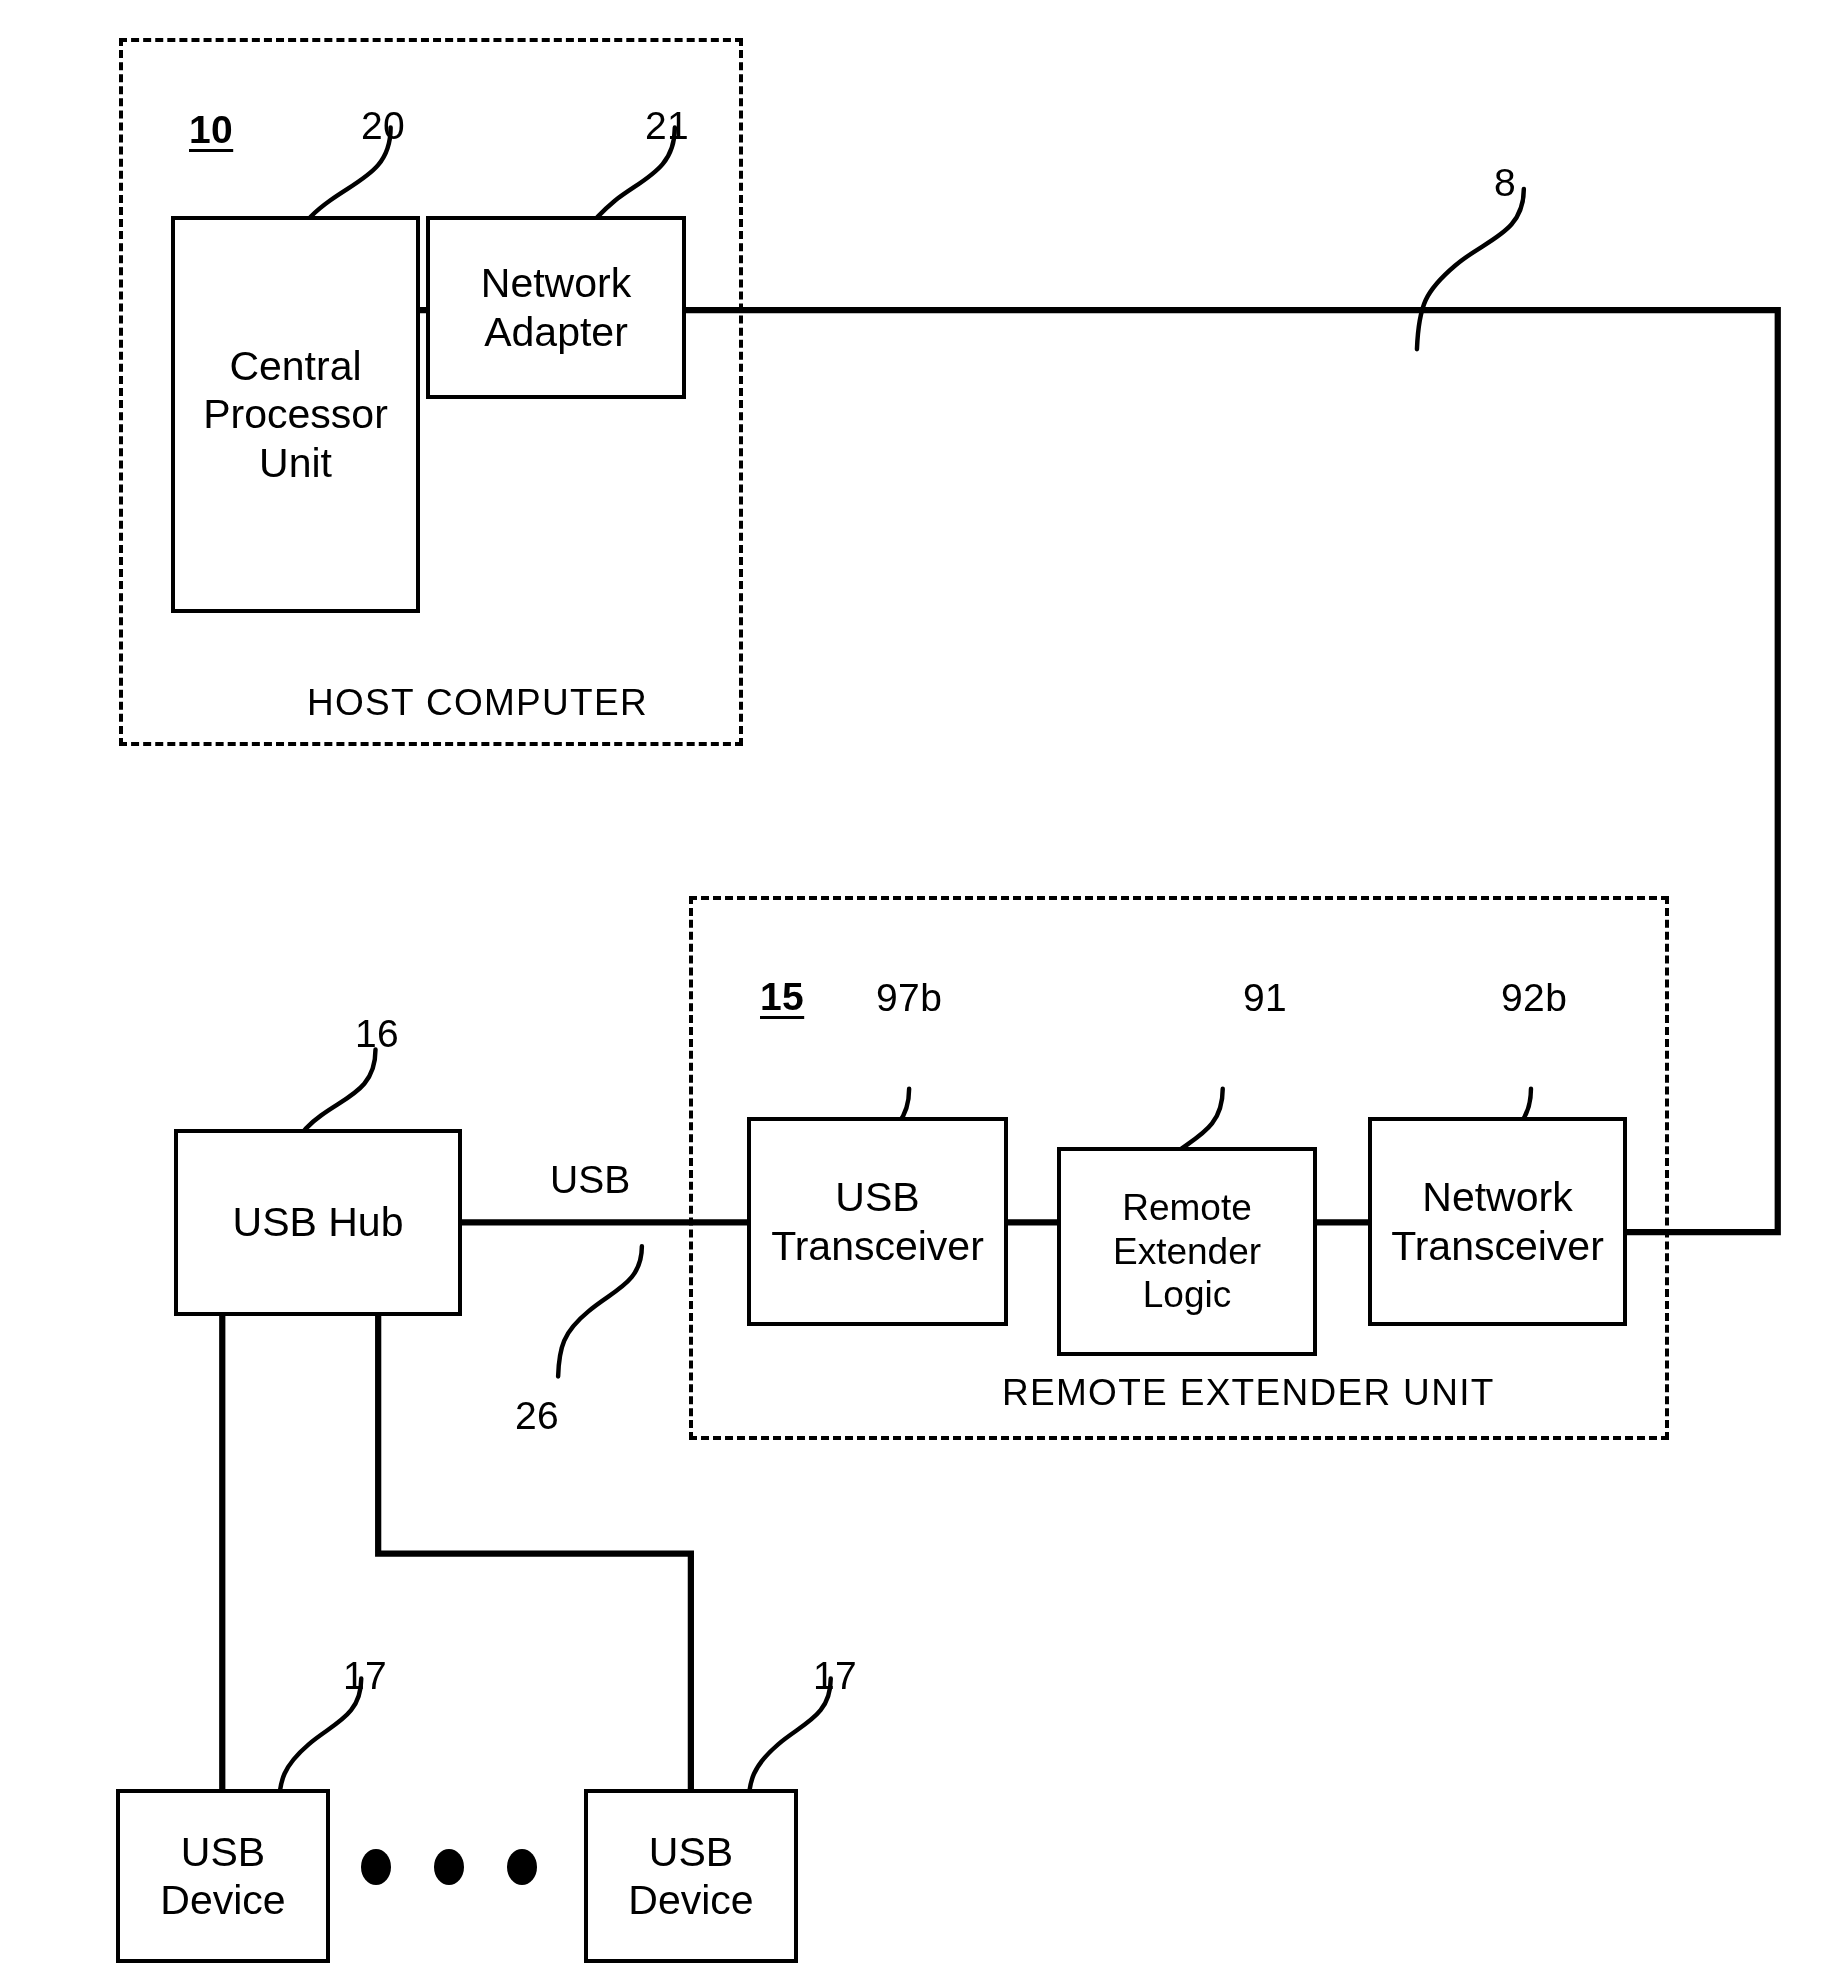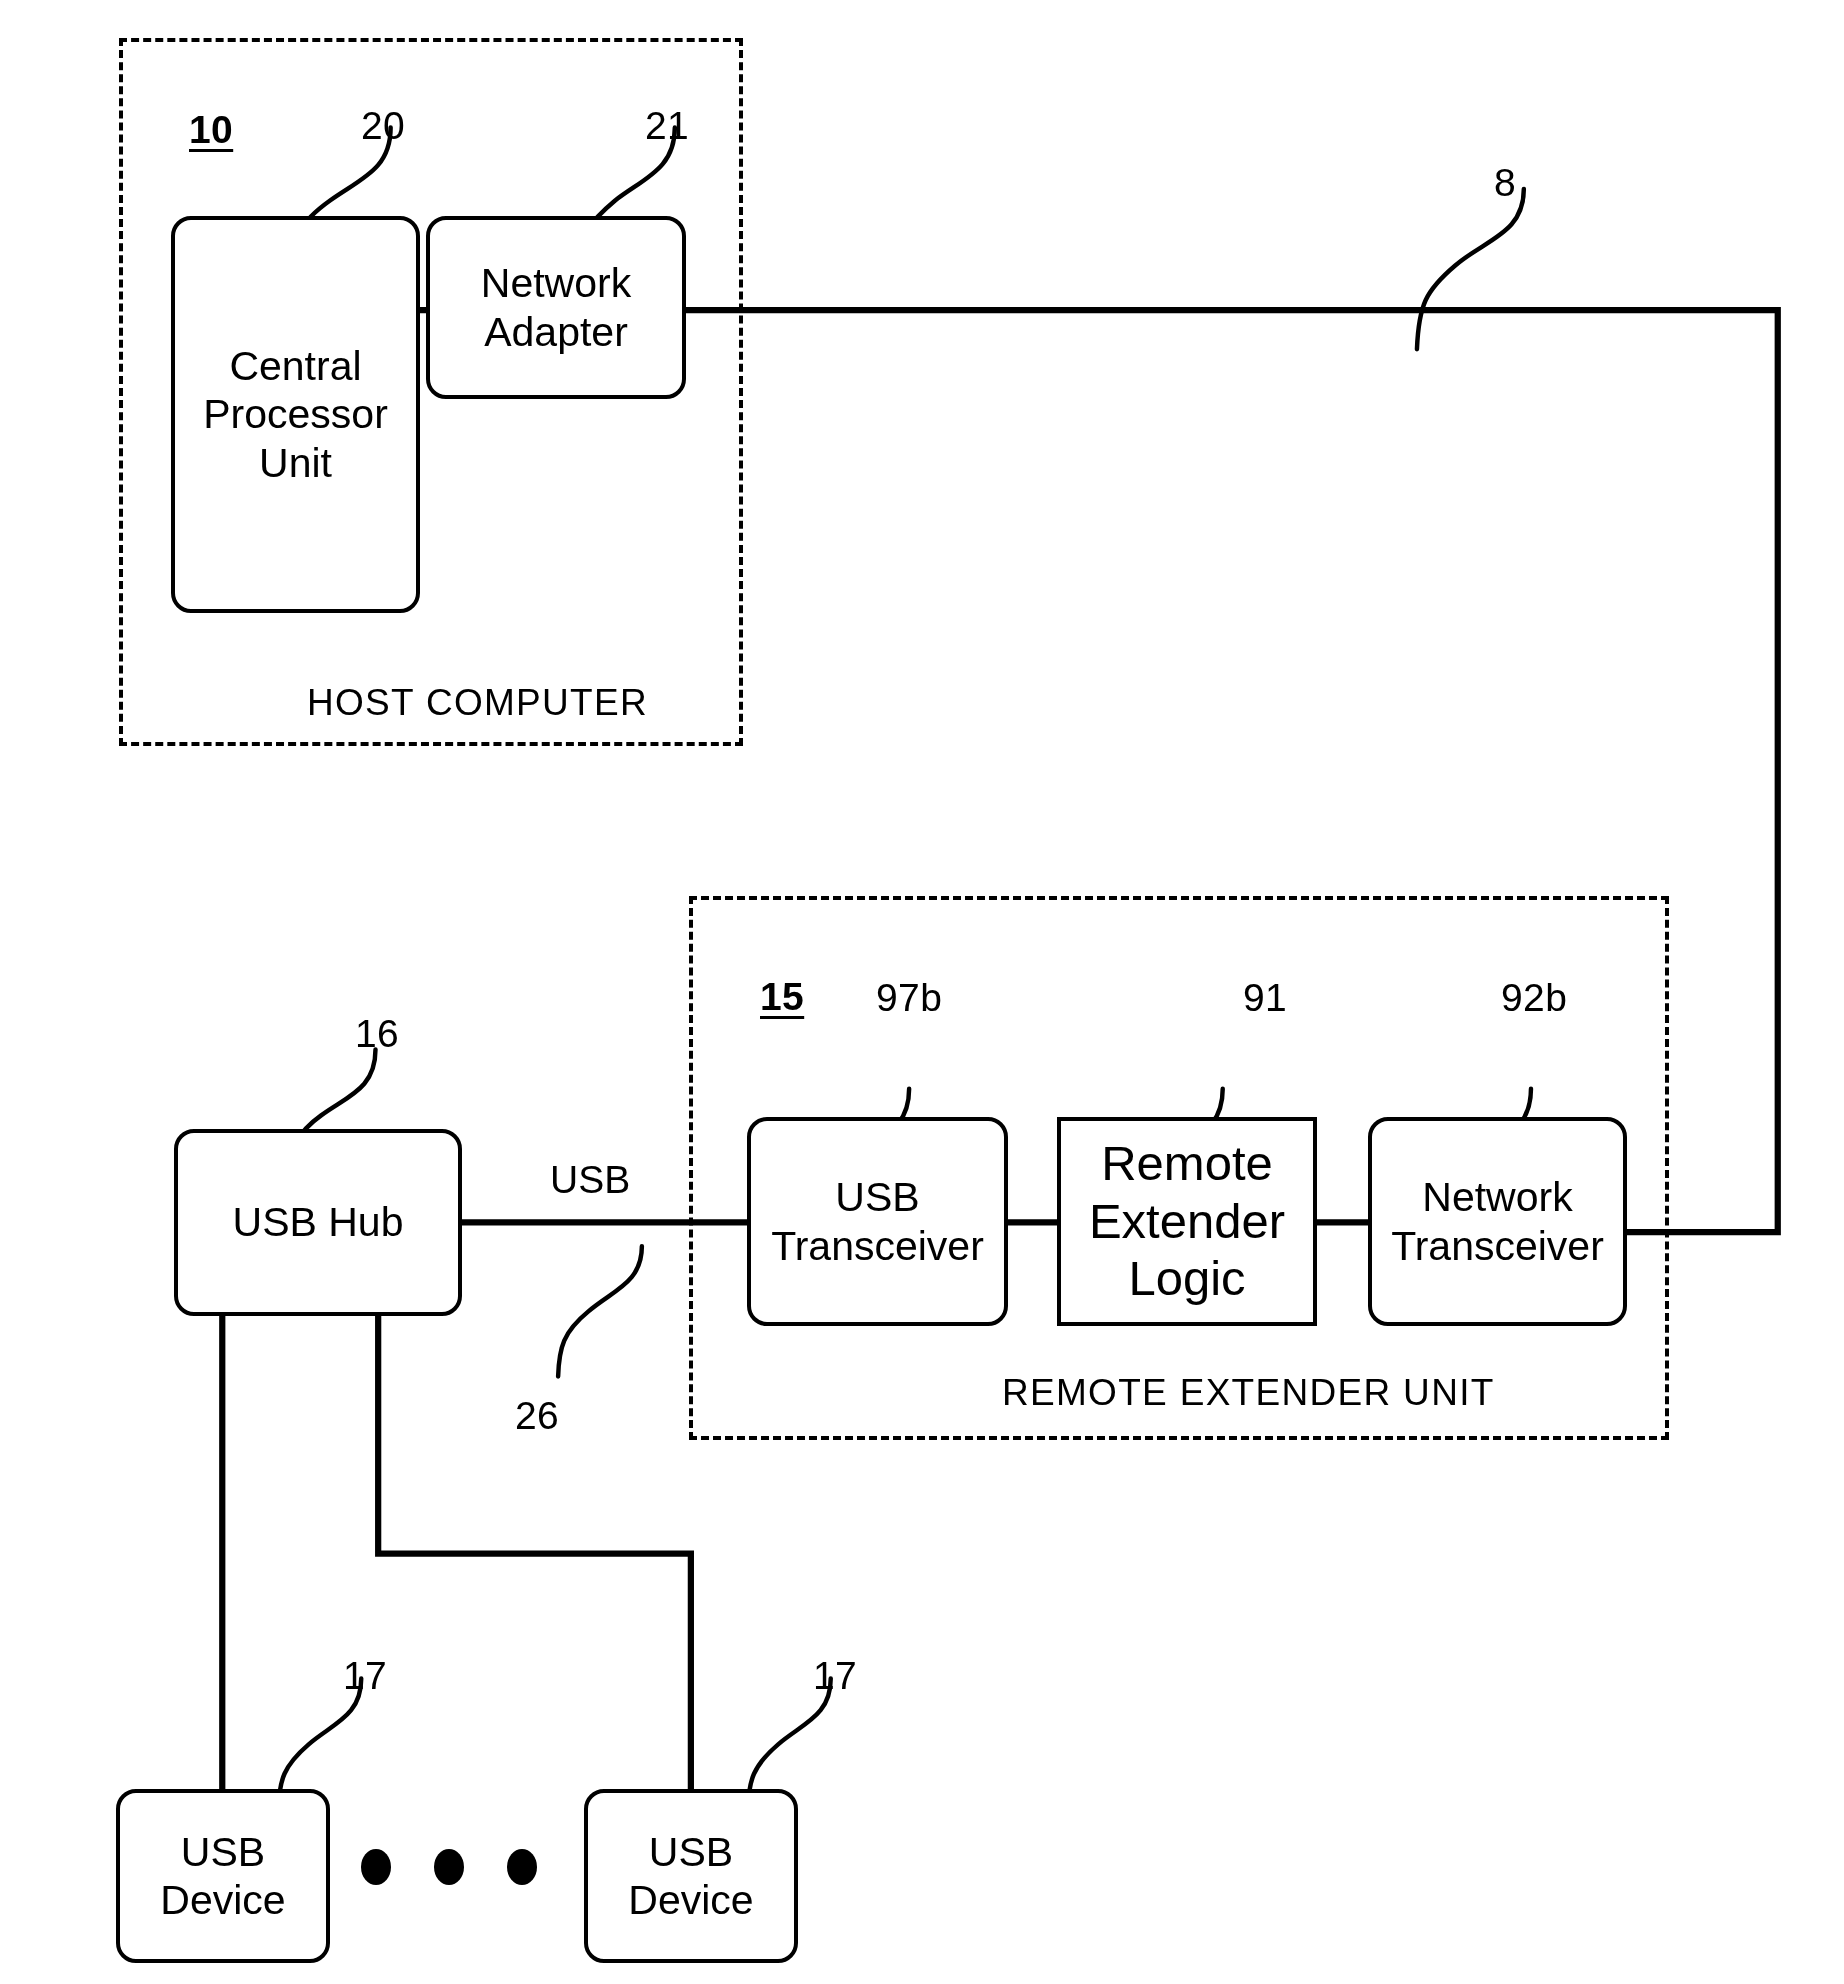--- a/index.html
+++ b/index.html
@@ -17,22 +17,22 @@
           box-sizing:border-box;}
 
   .reflabel{position:absolute;font-size:39px;letter-spacing:0.4px;white-space:nowrap;margin-top:10px;}
   .reflabel.ul{text-decoration:underline;font-weight:700;text-underline-offset:6.2px;}
 
   .grouplabel{position:absolute;font-size:37px;letter-spacing:1.3px;white-space:nowrap;}
 
   .bustext{position:absolute;font-size:39px;white-space:nowrap;}
 
   .dot{position:absolute;width:30px;height:36px;background:#000;border-radius:50%;}
-  .t44{font-size:49px;}
-  .t46{font-size:41px;border-radius:20px;}
+  .t44{font-size:37px;margin-top:30px;}
+  .t46{font-size:41px;}
 </style>
 </head>
 <body>
 
 <div id="stage">
 
   <svg id="wires" viewBox="0 0 2070 2227">
     <g fill="none" stroke="#000" stroke-width="7" stroke-linecap="square">
 
       <path d="M424,348 L478,348"></path>

